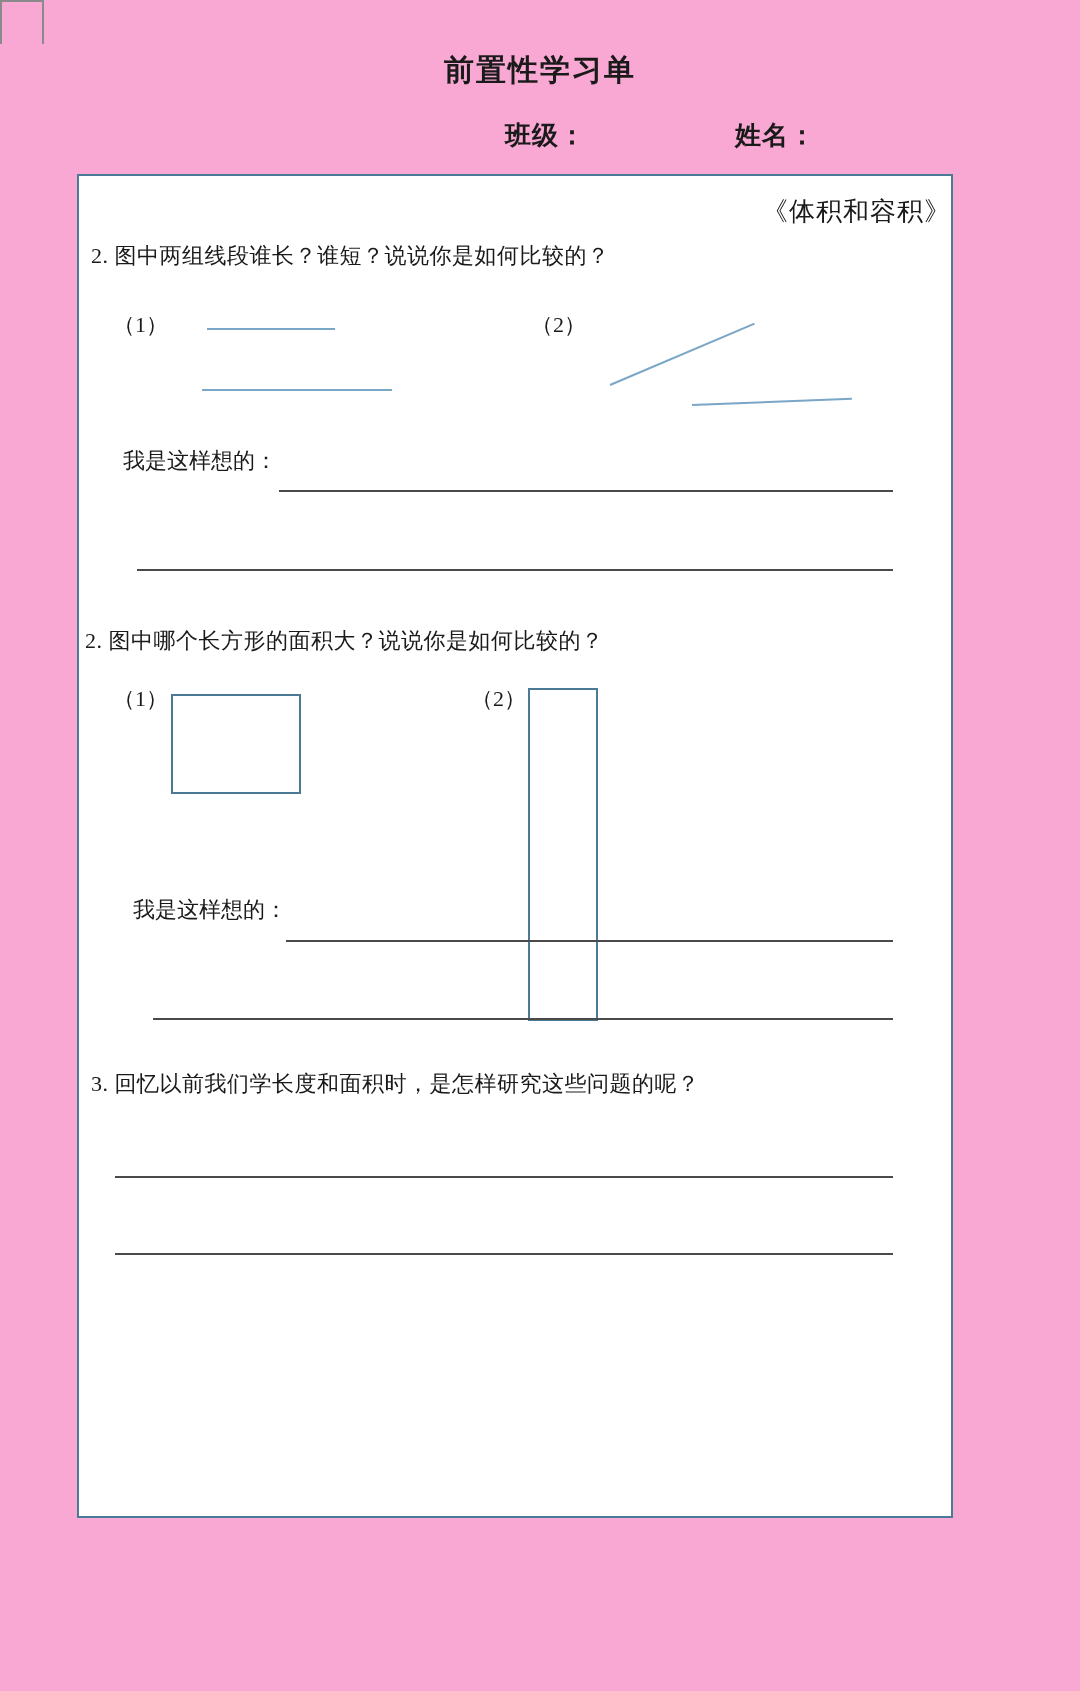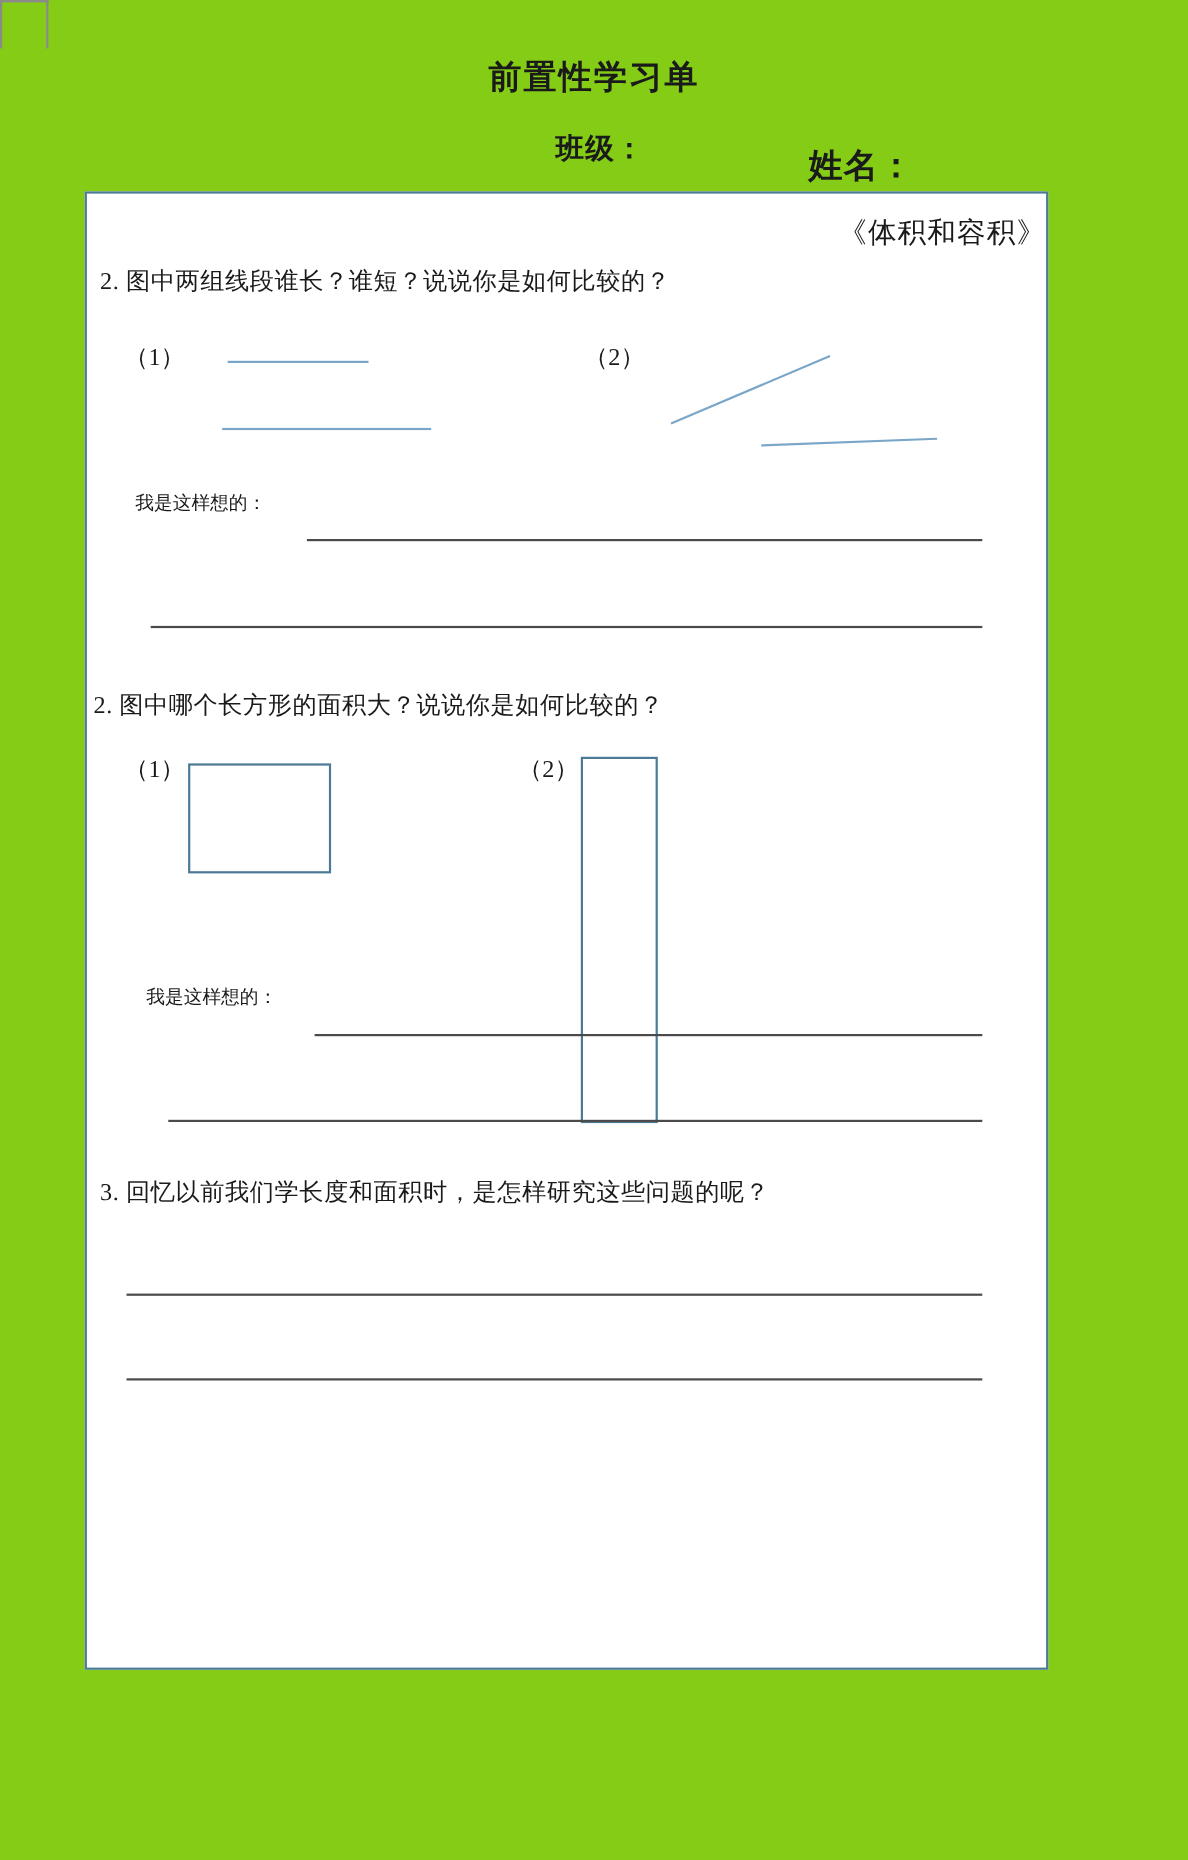--- a/index.html
+++ b/index.html
@@ -8,21 +8,21 @@
     background: #ffffff;
   }
   body {
     font-family: "Liberation Serif", "DejaVu Serif", serif;
     color: #1a1a1a;
   }
   #page {
     position: relative;
     width: 1080px;
     height: 1691px;
-    background: #84cc16;
+    background: #f9a8d4;
     overflow: hidden;
   }
 
   
   .crop-mark {
     position: absolute;
     width: 44px;
     height: 44px;
   }
   .crop-mark::before,
@@ -58,22 +58,22 @@
     position: absolute;
     left: 505px;
     top: 0;
     font-size: 26px;
     font-weight: bold;
     letter-spacing: 1px;
   }
   .meta-name {
     position: absolute;
     left: 735px;
-    top: 12px;
-    font-size: 31px;
+    top: 0;
+    font-size: 26px;
     font-weight: bold;
     letter-spacing: 1px;
   }
 
   
   .content-box {
     position: absolute;
     left: 77px;
     top: 174px;
     width: 876px;
@@ -133,21 +133,21 @@
     border: 2px solid #4a7a96;
     box-sizing: border-box;
     background: #ffffff;
   }
   .rect-a { left: 92px; top: 518px; width: 130px; height: 100px; }
   .rect-b { left: 449px; top: 512px; width: 70px; height: 333px; }
 
   
   .think-label {
     position: absolute;
-    font-size: 17px;
+    font-size: 22px;
     white-space: nowrap;
   }
   .think-1 { left: 44px; top: 270px; }
   .think-2 { left: 54px; top: 719px; }
 
   
   .rule {
     position: absolute;
     height: 2px;
     background: #4a4a4a;

